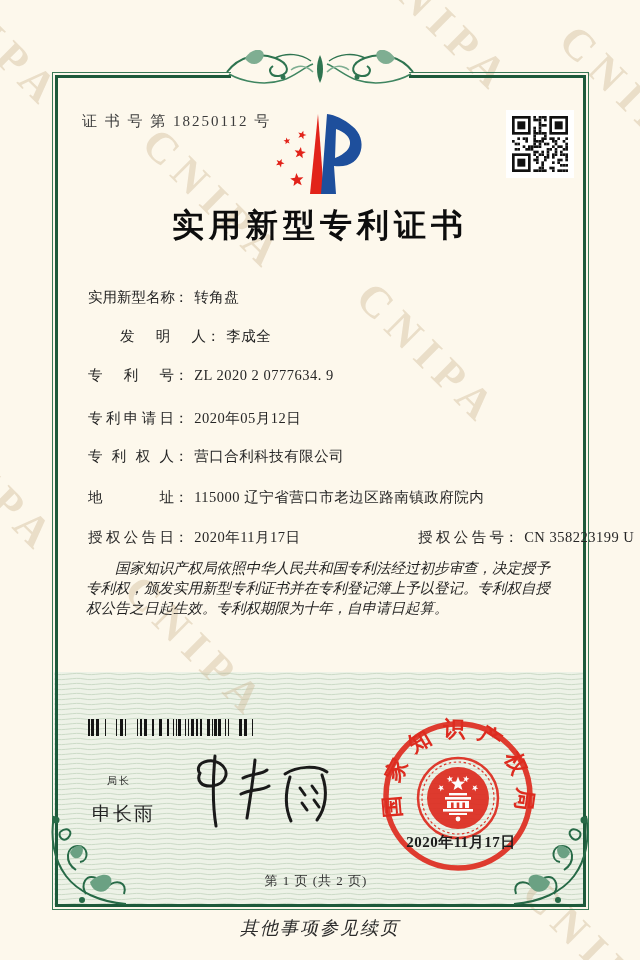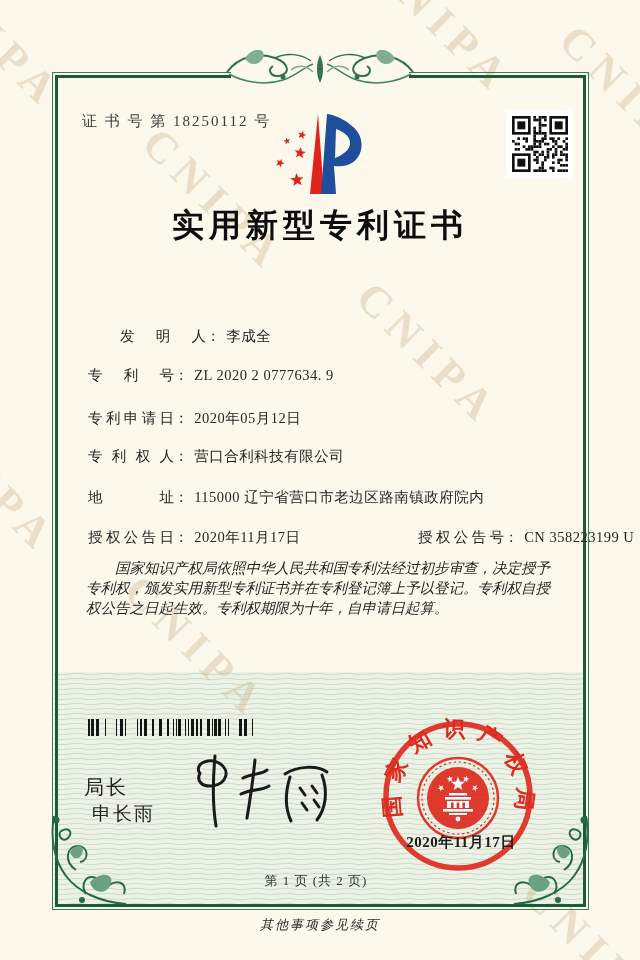--- a/index.html
+++ b/index.html
@@ -41,32 +41,32 @@
   #row4{top:447px;} #row5{top:488px;} #row6{top:528px;}
   #grant-pair{position:absolute;left:330px;top:0;}
 
   
   #legal{position:absolute;left:86px;top:558px;width:470px;z-index:4;
          font-size:14.5px;line-height:20px;color:#1f1f1f;font-style:italic;}
   #legal p{margin:0;text-indent:2em;}
 
   
   #barcode{position:absolute;left:88px;top:719px;z-index:4;}
-  #director-title{position:absolute;left:84px;top:774px;z-index:4;font-family:"Liberation Sans",sans-serif;
-                  font-size:20px;color:#222;letter-spacing:2px;}
+  #director-title{position:absolute;left:107px;top:774px;z-index:4;font-family:"Liberation Sans",sans-serif;
+                  font-size:10px;color:#222;letter-spacing:2px;}
   #director-name{position:absolute;left:92px;top:801px;z-index:4;font-family:"Liberation Sans",sans-serif;
                  font-size:19px;color:#222;letter-spacing:2px;}
   #signature{position:absolute;left:185px;top:748px;z-index:5;}
   #seal{position:absolute;left:372px;top:710px;z-index:5;}
   #seal-date{position:absolute;left:396px;top:833px;width:130px;z-index:6;text-align:center;
              font-size:15px;font-weight:bold;color:#1c1c1c;letter-spacing:0.5px;}
   #pagination{position:absolute;left:0;top:872px;width:632px;text-align:center;z-index:4;
               font-size:13px;color:#333;letter-spacing:1px;}
   #footer-note{position:absolute;left:0;top:916px;width:640px;text-align:center;z-index:4;
-               font-size:13px;color:#2b2b2b;font-style:italic;letter-spacing:2px;}
+               font-size:18px;color:#2b2b2b;font-style:italic;letter-spacing:2px;}
 </style>
 </head>
 <body>
 
 <div id="page">
 
   <div id="waveband">
     <svg id="wave-svg" width="532" height="234">
         <path d="M0,2 c 10,2.2 20,-2.2 30,0 c 10,2.2 20,-2.2 30,0 c 10,2.2 20,-2.2 30,0 c 10,2.2 20,-2.2 30,0 c 10,2.2 20,-2.2 30,0 c 10,2.2 20,-2.2 30,0 c 10,2.2 20,-2.2 30,0 c 10,2.2 20,-2.2 30,0 c 10,2.2 20,-2.2 30,0 c 10,2.2 20,-2.2 30,0 c 10,2.2 20,-2.2 30,0 c 10,2.2 20,-2.2 30,0 c 10,2.2 20,-2.2 30,0 c 10,2.2 20,-2.2 30,0 c 10,2.2 20,-2.2 30,0 c 10,2.2 20,-2.2 30,0 c 10,2.2 20,-2.2 30,0 c 10,2.2 20,-2.2 30,0" stroke="#ccdbc7" stroke-width="1" fill="none"></path>
         <path d="M0,7 c 10,2.2 20,-2.2 30,0 c 10,2.2 20,-2.2 30,0 c 10,2.2 20,-2.2 30,0 c 10,2.2 20,-2.2 30,0 c 10,2.2 20,-2.2 30,0 c 10,2.2 20,-2.2 30,0 c 10,2.2 20,-2.2 30,0 c 10,2.2 20,-2.2 30,0 c 10,2.2 20,-2.2 30,0 c 10,2.2 20,-2.2 30,0 c 10,2.2 20,-2.2 30,0 c 10,2.2 20,-2.2 30,0 c 10,2.2 20,-2.2 30,0 c 10,2.2 20,-2.2 30,0 c 10,2.2 20,-2.2 30,0 c 10,2.2 20,-2.2 30,0 c 10,2.2 20,-2.2 30,0 c 10,2.2 20,-2.2 30,0" stroke="#ccdbc7" stroke-width="1" fill="none"></path>
@@ -317,20 +317,24 @@
         <rect x="40" y="2.6666666666666665" width="13.333333333333332" height="13.333333333333332" fill="#fff"></rect>
         <rect x="42.666666666666664" y="5.333333333333333" width="8" height="8" fill="#111"></rect>
         <rect x="0" y="37.33333333333333" width="18.666666666666664" height="18.666666666666664" fill="#111"></rect>
         <rect x="2.6666666666666665" y="40" width="13.333333333333332" height="13.333333333333332" fill="#fff"></rect>
         <rect x="5.333333333333333" y="42.666666666666664" width="8" height="8" fill="#111"></rect>
       </svg>
   </div>
 
   <div id="title">实用新型专利证书</div>
 
+  <div class="frow" id="row0">
+    <span class="flabel">实用新型名称</span><span class="fcolon">：</span>
+    <span class="fvalue">转角盘</span>
+  </div>
   <div class="frow" id="row1">
     <span class="flabel">发明人</span><span class="fcolon">：</span>
     <span class="fvalue">李成全</span>
   </div>
   <div class="frow" id="row2">
     <span class="flabel">专利号</span><span class="fcolon">：</span>
     <span class="fvalue">ZL 2020 2 0777634. 9</span>
   </div>
   <div class="frow" id="row3">
     <span class="flabel">专利申请日</span><span class="fcolon">：</span>

